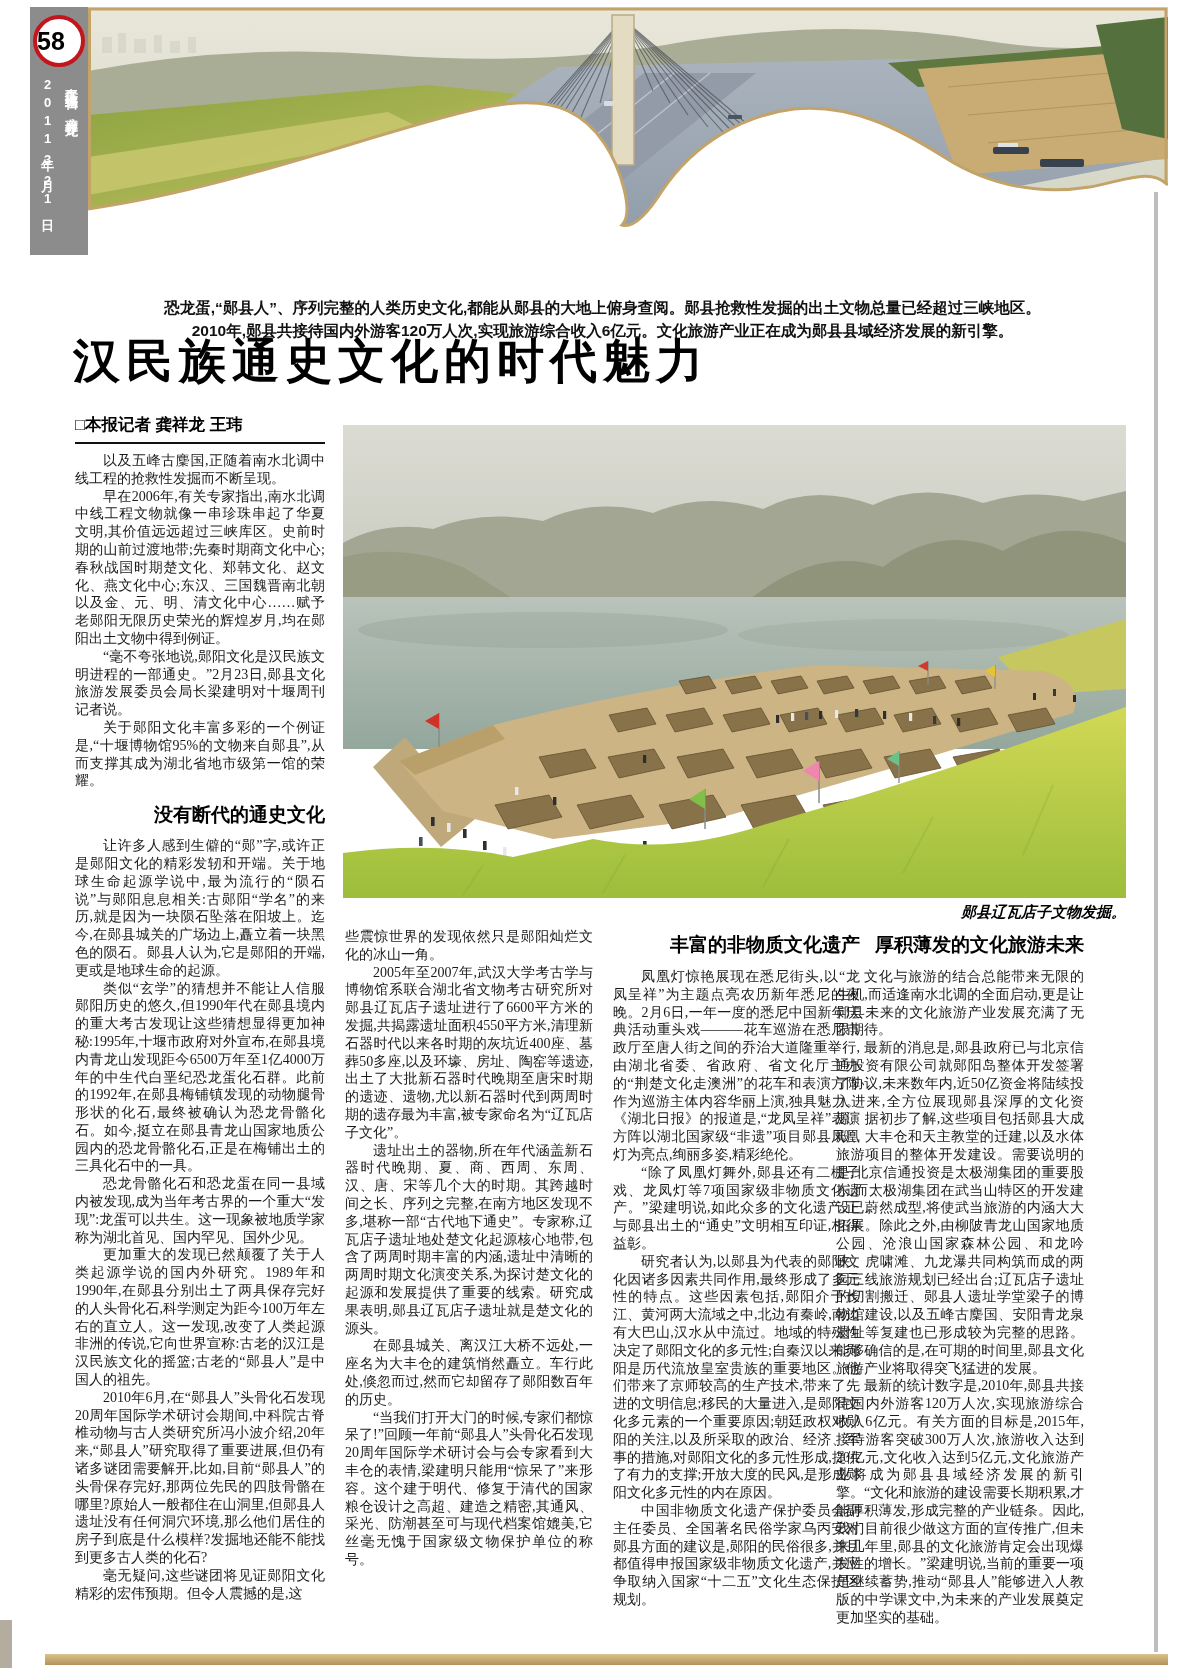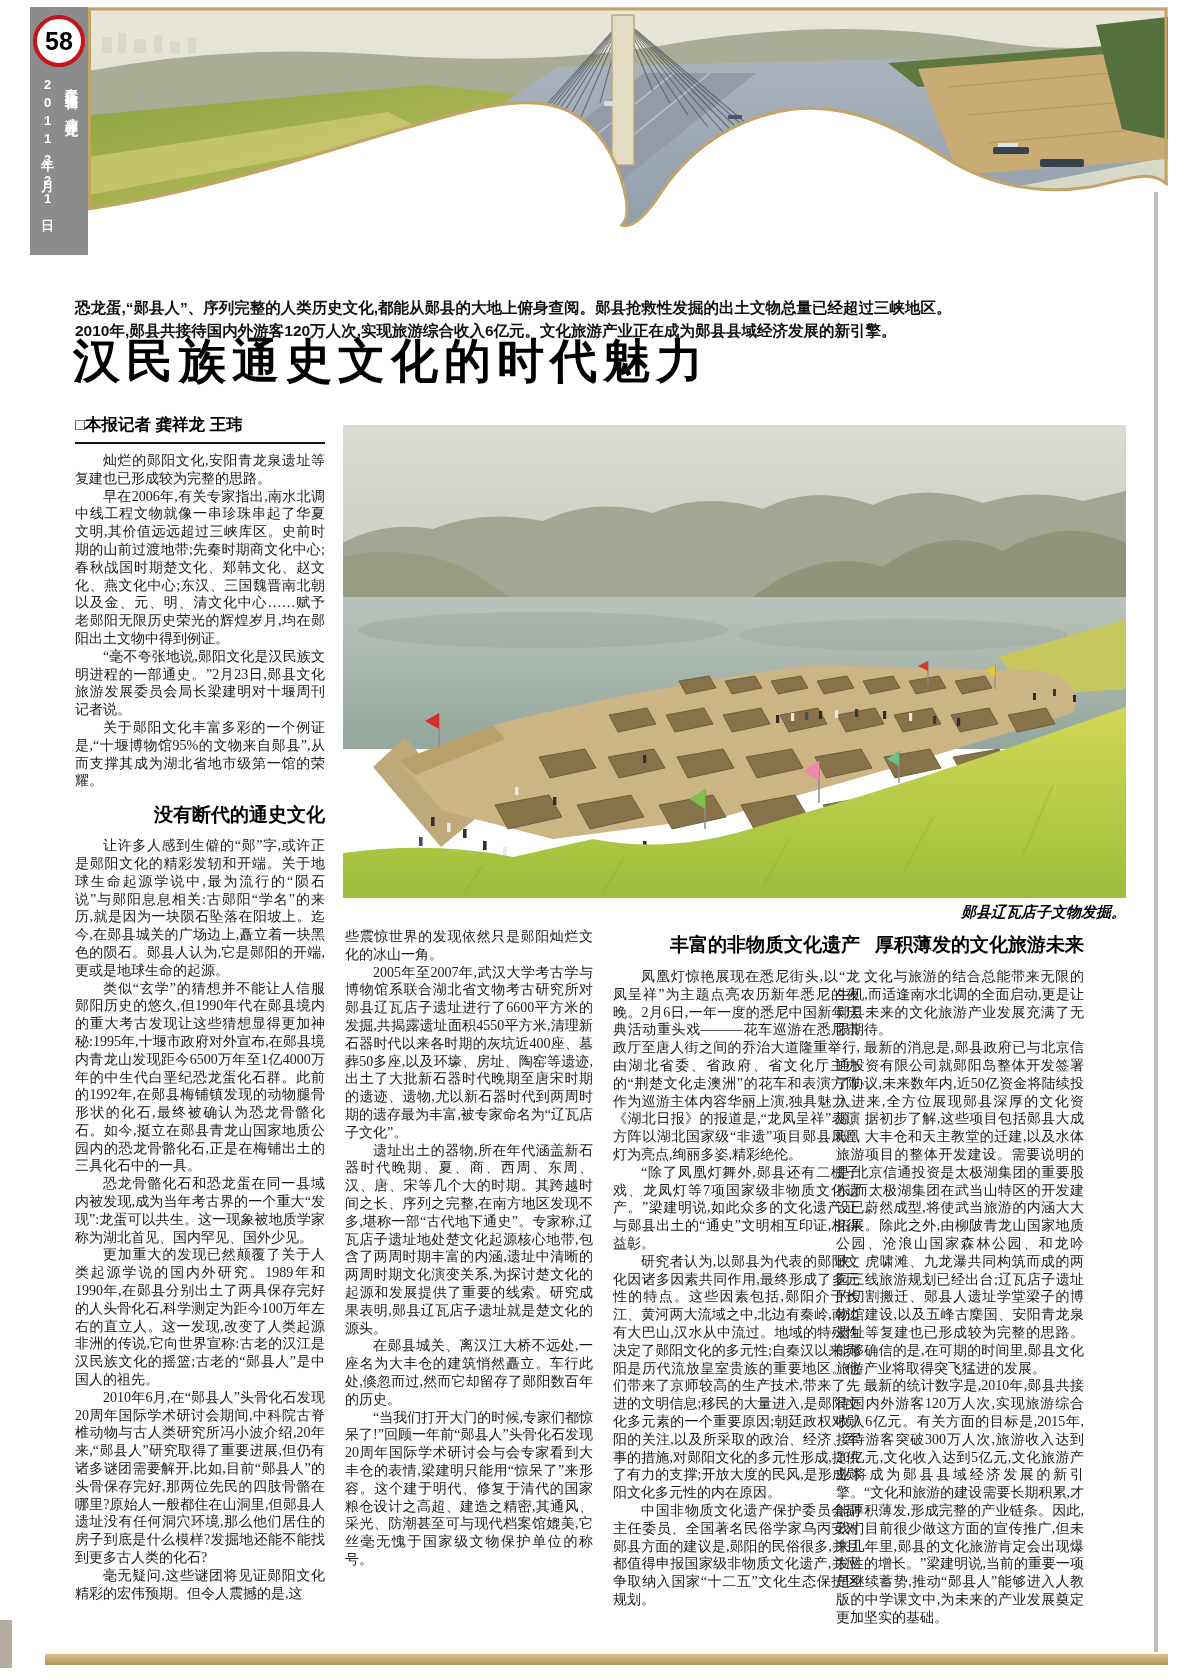--- a/index.html
+++ b/index.html
@@ -1,34 +1,34 @@
 <!DOCTYPE html>
 <html><head>
 <meta charset="utf-8">
 <style>
   html,body{margin:0;padding:0;background:#f3f2ee;}
   .page{position:relative;width:1200px;height:1680px;background:#ffffff;overflow:hidden;
         font-family:"Liberation Serif","DejaVu Serif",serif;color:#1a1a1a;}
   
   .sidebar{position:absolute;left:30px;top:7px;width:58px;height:248px;background:#8c8c8c;}
   .badge{width:44px;height:44px;margin:8px auto 0;background:#fff;border:4px solid #c3161c;border-radius:50%;
-         display:flex;align-items:center;justify-content:center;
+         display:flex;align-items:center;justify-content:flex-start;
          font-family:"Liberation Sans","DejaVu Sans",sans-serif;font-weight:700;font-size:25px;color:#000;}
   .vtext{margin:10px auto 0;writing-mode:vertical-rl;text-orientation:upright;height:186px;
          color:#fff;font-family:"Liberation Sans","DejaVu Sans",sans-serif;font-weight:700;font-size:13px;letter-spacing:3px;}
   .vtext div{padding:0 3px;}
   
   .banner{position:absolute;left:88px;top:7px;width:1080px;height:252px;}
   .banner svg{display:block;width:100%;height:100%;}
   .rightrule{position:absolute;left:1154px;top:192px;width:4px;height:1460px;background:#a3a3a3;opacity:.7;}
   .cornershadow{position:absolute;left:0;top:1620px;width:12px;height:48px;background:#6b5a42;opacity:.5;}
   
   .intro{position:absolute;left:75px;top:296px;width:1055px;
          font-family:"Liberation Sans","DejaVu Sans",sans-serif;font-weight:700;font-size:15.5px;line-height:23px;color:#111;}
-  .intro p{margin:0;}
+  .intro p{margin:0;text-align:center;}
   .headline{position:absolute;left:73px;top:330px;margin:0;
             font-family:"Liberation Sans","DejaVu Sans",sans-serif;font-weight:900;font-size:47px;letter-spacing:6px;color:#000;}
   .byline{position:absolute;left:75px;top:414px;width:250px;padding-bottom:6px;border-bottom:2px solid #111;
           font-family:"Liberation Sans","DejaVu Sans",sans-serif;font-weight:700;font-size:16.5px;color:#000;}
   
   .mainphoto{position:absolute;left:343px;top:425px;width:783px;height:473px;margin:0;}
   .mainphoto svg{display:block;width:100%;height:100%;}
   .caption{position:absolute;left:626px;top:903px;width:500px;text-align:right;
            font-family:"Liberation Sans","DejaVu Sans",sans-serif;font-weight:700;font-style:italic;font-size:15px;color:#000;}
   
@@ -262,21 +262,21 @@
         <path d="M420,462 L446,414" fill="none"></path>
           <path d="M560,448 L590,392" fill="none"></path>
         <path d="M680,430 L710,360" fill="none"></path>
       </g>
     </svg>
   </figure>
   <div class="caption">郧县辽瓦店子文物发掘。</div>
 
   <section class="col col1">
     <div>
-        <p class="para ind">灿烂的郧阳文化,安阳青龙泉遗址等复建也已形成较为完整的思路。</p>
+        <p class="para ind">以及五峰古麇国,正随着南水北调中线工程的抢救性发掘而不断呈现。</p>
         <p class="para ind">早在2006年,有关专家指出,南水北调中线工程文物就像一串珍珠串起了华夏文明,其价值远远超过三峡库区。史前时期的山前过渡地带;先秦时期商文化中心;春秋战国时期楚文化、郑韩文化、赵文化、燕文化中心;东汉、三国魏晋南北朝以及金、元、明、清文化中心……赋予老郧阳无限历史荣光的辉煌岁月,均在郧阳出土文物中得到例证。</p>
         <p class="para ind">“毫不夸张地说,郧阳文化是汉民族文明进程的一部通史。”2月23日,郧县文化旅游发展委员会局长梁建明对十堰周刊记者说。</p>
         <p class="para ind">关于郧阳文化丰富多彩的一个例证是,“十堰博物馆95%的文物来自郧县”,从而支撑其成为湖北省地市级第一馆的荣耀。</p>
       </div>
     <h2 class="subhead">没有断代的通史文化</h2>
     <div>
         <p class="para ind">让许多人感到生僻的“郧”字,或许正是郧阳文化的精彩发轫和开端。关于地球生命起源学说中,最为流行的“陨石说”与郧阳息息相关:古郧阳“学名”的来历,就是因为一块陨石坠落在阳坡上。迄今,在郧县城关的广场边上,矗立着一块黑色的陨石。郧县人认为,它是郧阳的开端,更或是地球生命的起源。</p>
         <p class="para ind">类似“玄学”的猜想并不能让人信服郧阳历史的悠久,但1990年代在郧县境内的重大考古发现让这些猜想显得更加神秘:1995年,十堰市政府对外宣布,在郧县境内青龙山发现距今6500万年至1亿4000万年的中生代白垩纪恐龙蛋化石群。此前的1992年,在郧县梅铺镇发现的动物腿骨形状的化石,最终被确认为恐龙骨骼化石。如今,挺立在郧县青龙山国家地质公园内的恐龙骨骼化石,正是在梅铺出土的三具化石中的一具。</p>
         <p class="para ind">恐龙骨骼化石和恐龙蛋在同一县域内被发现,成为当年考古界的一个重大“发现”:龙蛋可以共生。这一现象被地质学家称为湖北首见、国内罕见、国外少见。</p>
         <p class="para ind">更加重大的发现已然颠覆了关于人类起源学说的国内外研究。1989年和1990年,在郧县分别出土了两具保存完好的人头骨化石,科学测定为距今100万年左右的直立人。这一发现,改变了人类起源非洲的传说,它向世界宣称:古老的汉江是汉民族文化的摇篮;古老的“郧县人”是中国人的祖先。</p>

